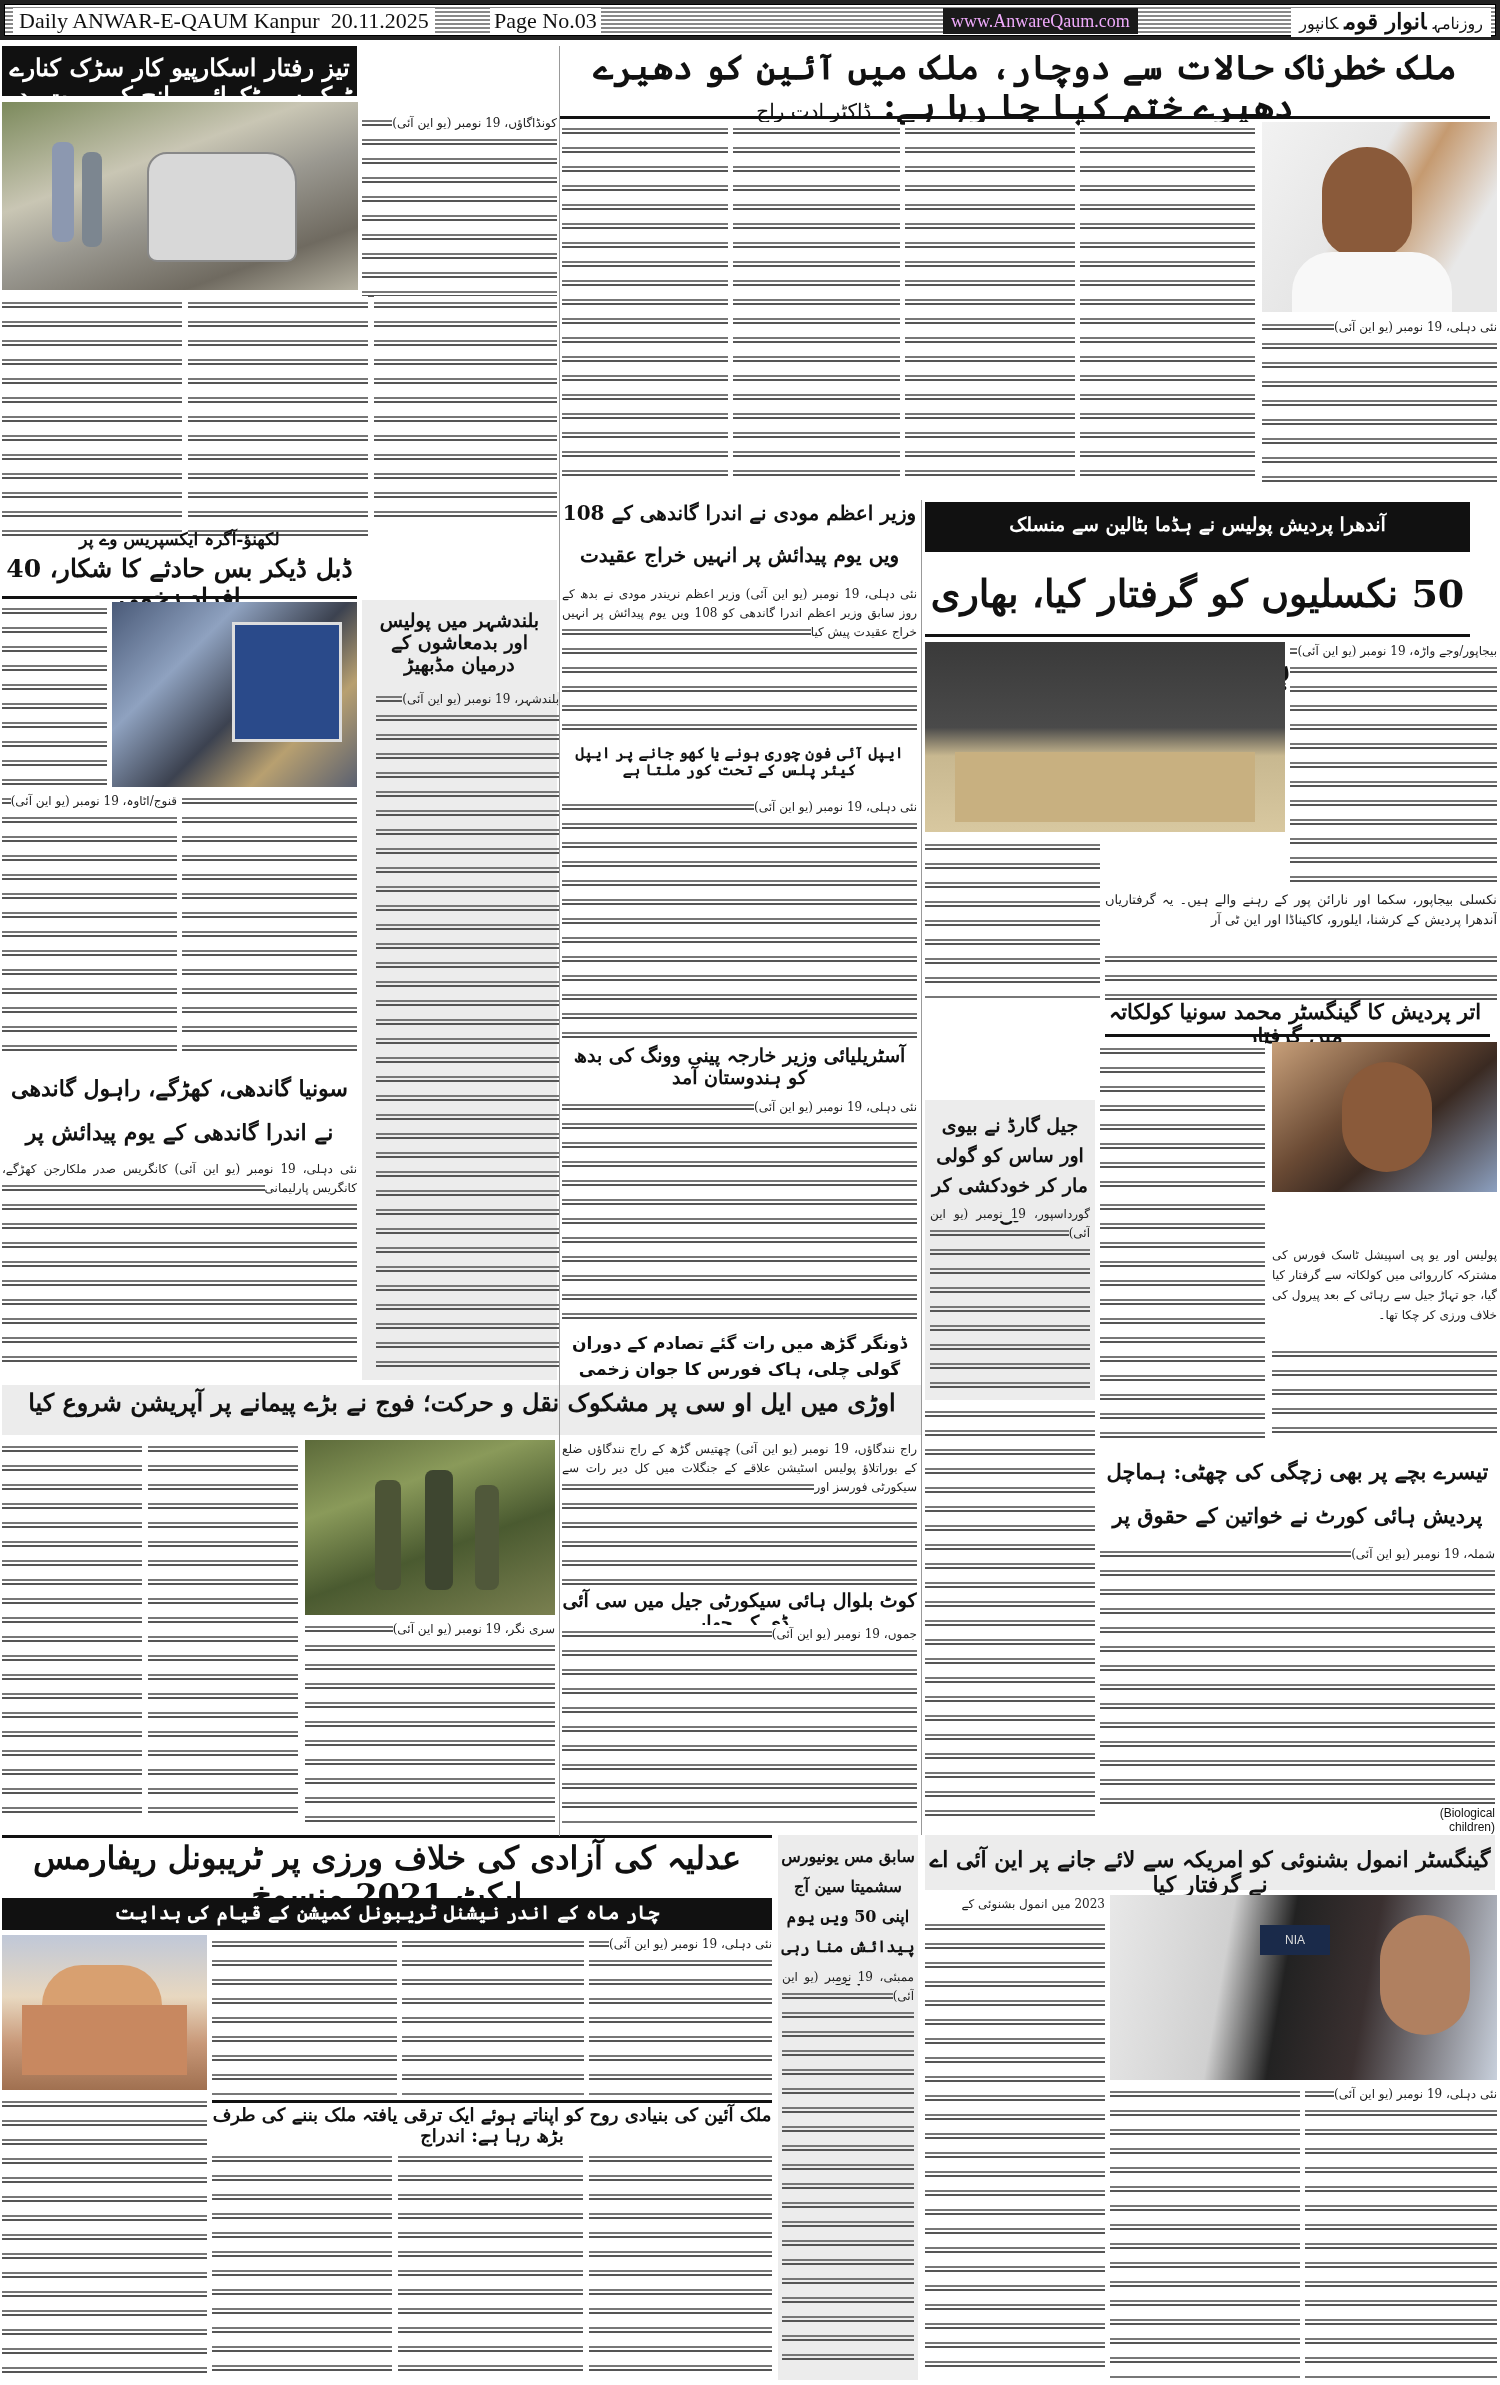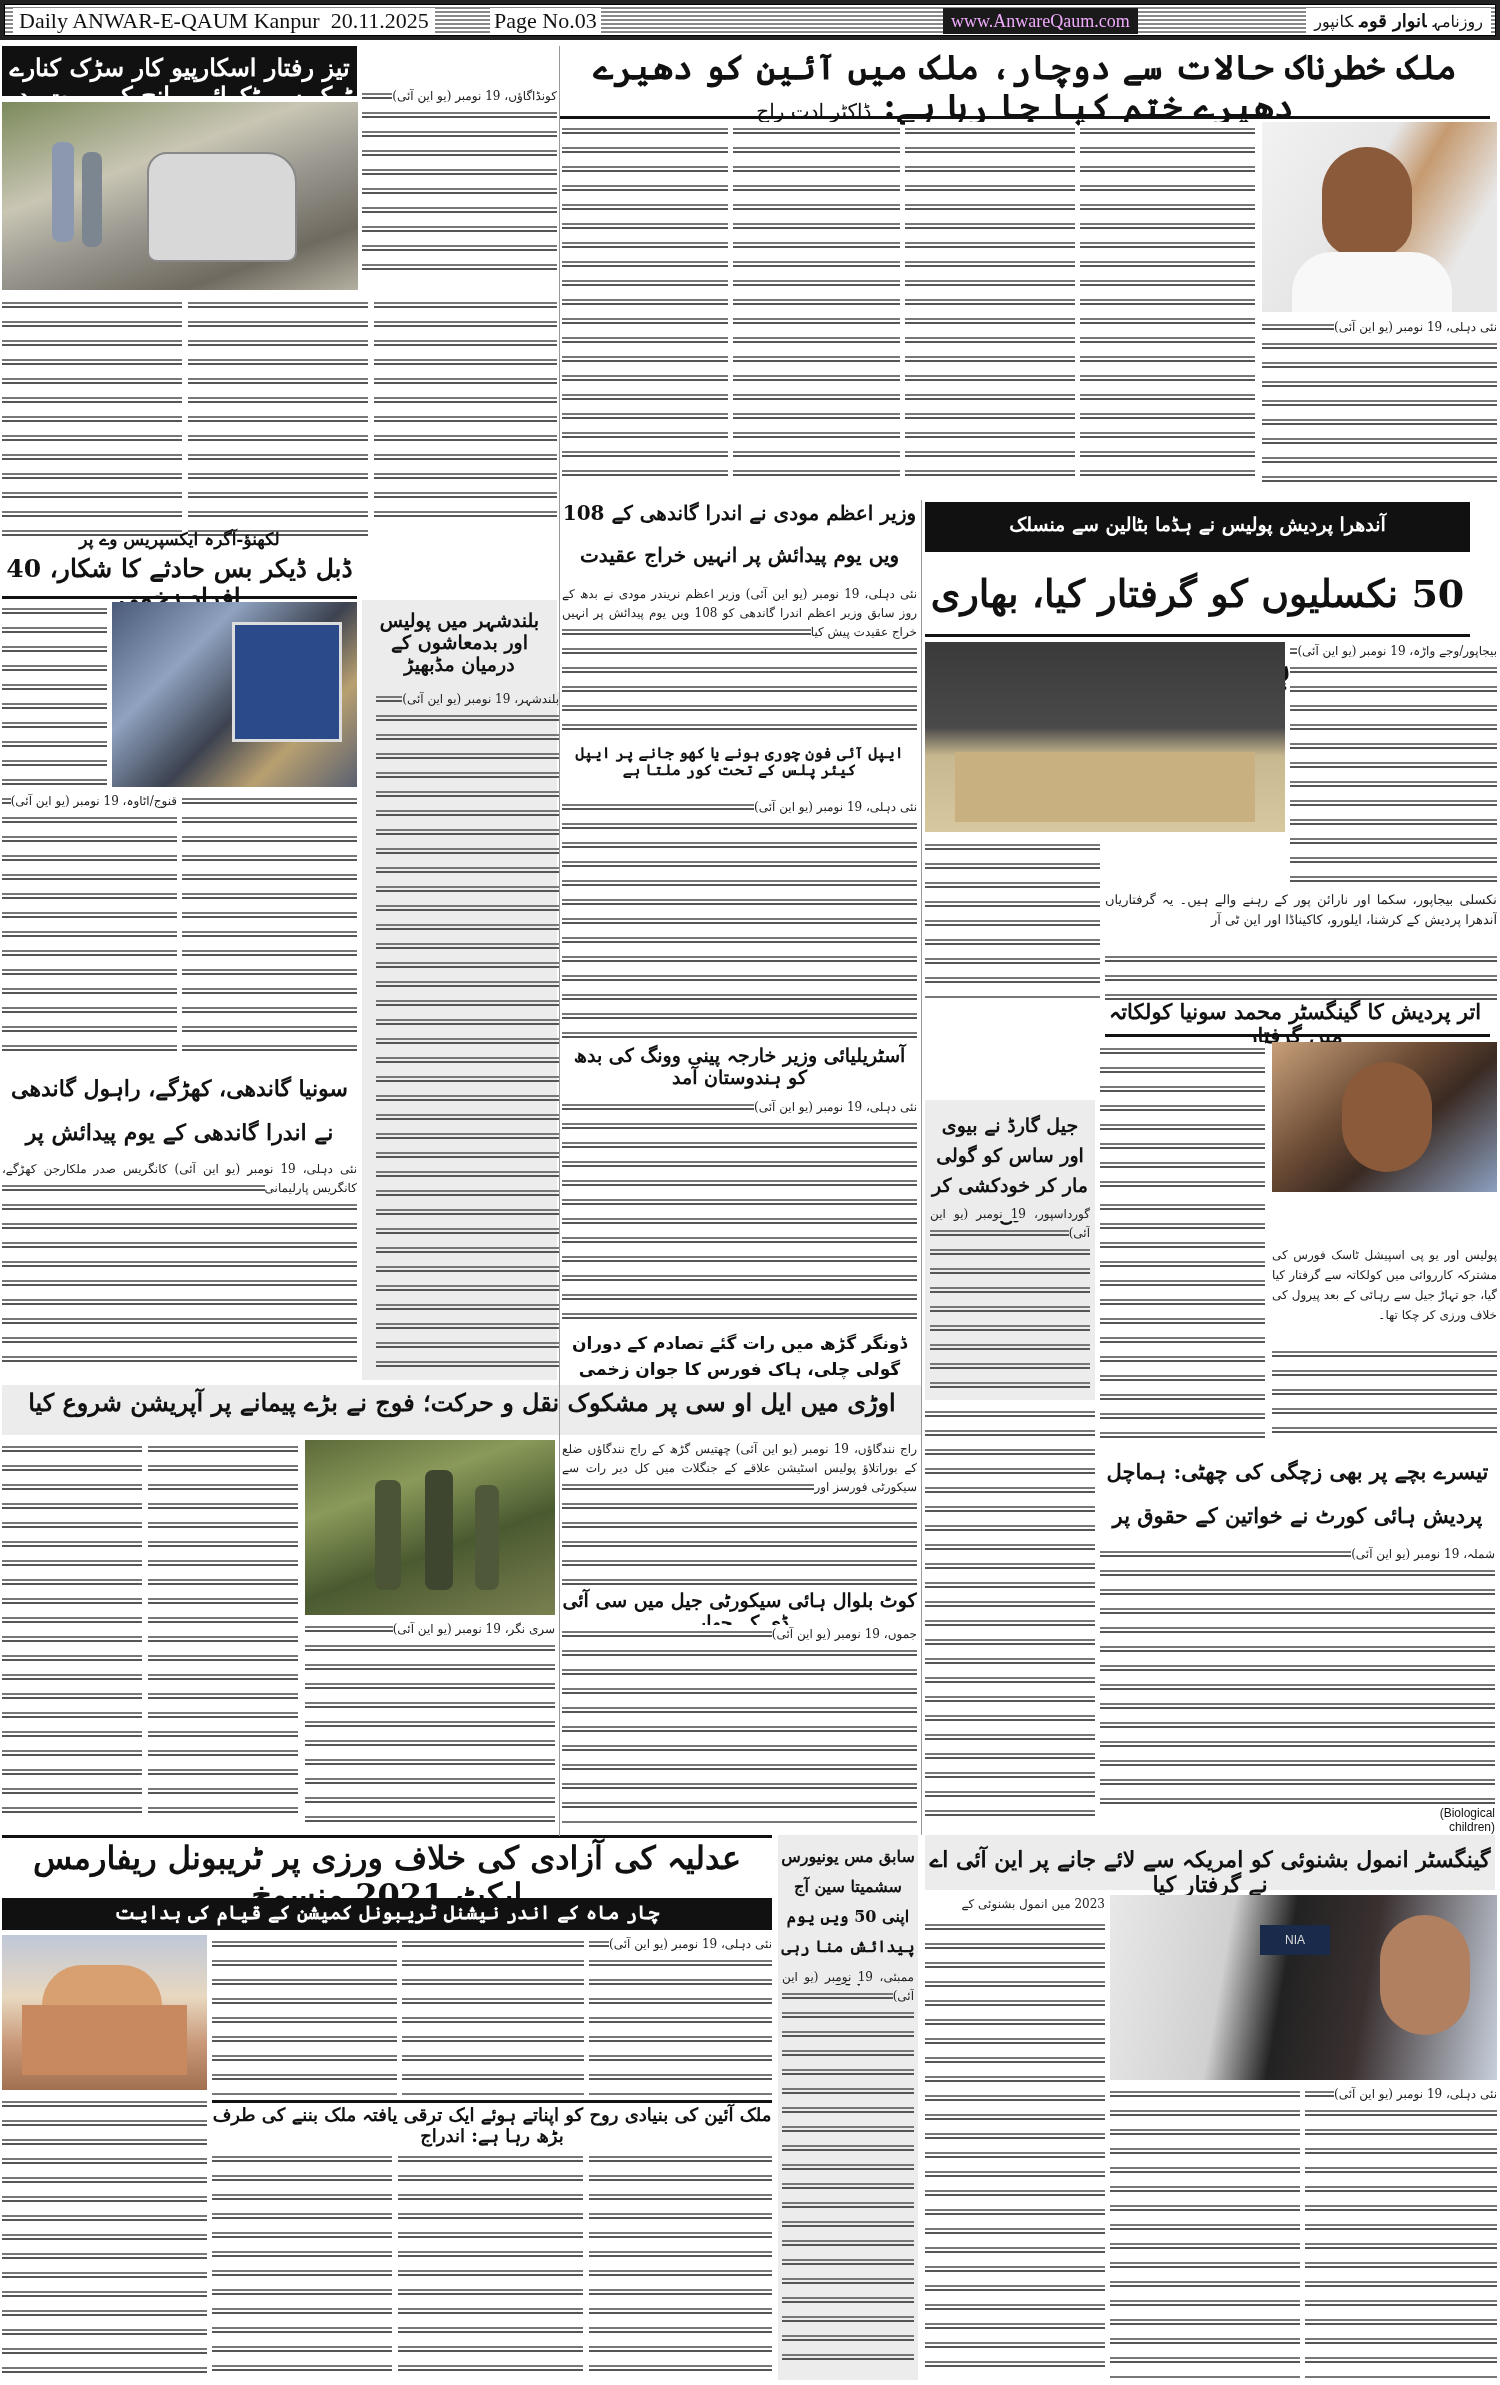--- a/index.html
+++ b/index.html
@@ -3,21 +3,21 @@
 <meta charset="utf-8">
 <style>
   *{box-sizing:border-box;margin:0;padding:0}
   body{width:1500px;height:2385px;background:#fff;font-family:"DejaVu Serif",serif;color:#111;overflow:hidden;position:relative}
   .masthead{position:absolute;left:0;top:0;width:1500px;height:40px;background:#222;padding:4px 4px}
   .mast-inner{width:100%;height:32px;background:repeating-linear-gradient(#fff 0 2px,#888 2px 4px);border:1px solid #000;position:relative}
   .mast-left{position:absolute;left:8px;top:3px;background:#fff;padding:0 6px;font-family:"Liberation Serif",serif;font-size:22px;line-height:26px}
   .mast-page{position:absolute;left:485px;top:3px;background:#fff;padding:0 4px;font-family:"Liberation Serif",serif;font-size:22px;line-height:26px}
   .mast-url{position:absolute;left:938px;top:3px;background:#1a1a1a;color:#f0abfc;padding:0 8px;font-family:"Liberation Serif",serif;font-size:18px;line-height:26px}
   .mast-logo{position:absolute;right:4px;top:3px;background:#fff;padding:0 8px;font-size:16px;line-height:26px;direction:rtl}
-  .mast-logo b{font-size:18px;margin:0 6px;letter-spacing:2px}
+  .mast-logo b{font-size:22px;margin:0 6px;letter-spacing:2px}
   .blk{position:absolute}
   .hl{font-family:"DejaVu Serif",serif;font-weight:bold;direction:rtl;text-align:center;line-height:1.15}
   .hl-dark{background:#111;color:#fff}
   .rule{border-top:3px solid #111}
   .col-text{position:absolute;direction:rtl;text-align:justify;font-size:12px;line-height:19px;color:#222;overflow:hidden}
   .lines{background:repeating-linear-gradient(#fff 0 6px,#777 6px 8px,#fff 8px 10px,#555 10px 12px,#fff 12px 19px)}
   .photo{position:absolute;overflow:hidden}
   .shade{background:#ececec}
   .vrule{position:absolute;width:1px;background:#999}
   .cap-en{font-family:"Liberation Sans",sans-serif;font-size:12px}
@@ -33,21 +33,21 @@
     <span class="mast-logo"><span>روزنامہ</span><b>انوار قوم</b><span>کانپور</span></span>
   </div>
 </div>
 
 <div class="blk hl hl-dark" style="left:2px;top:46px;width:355px;height:50px;font-size:24px;padding-top:8px">تیز رفتار اسکارپیو کار سڑک کنارے ٹرک سے ٹکرائی، پانچ کی موت، دو زخمی</div>
 <div class="photo" style="left:2px;top:102px;width:356px;height:188px;background:linear-gradient(160deg,#7c8a5c 0%,#c9c6b4 35%,#9a9890 55%,#6f6a60 80%,#b4b0a0 100%)">
   <div style="position:absolute;left:145px;top:50px;width:150px;height:110px;background:#d8d8d8;border-radius:20px 30px 10px 10px;border:2px solid #888"></div>
   <div style="position:absolute;left:50px;top:40px;width:22px;height:100px;background:#8c98b0;border-radius:8px"></div>
   <div style="position:absolute;left:80px;top:50px;width:20px;height:95px;background:#7c8690;border-radius:8px"></div>
 </div>
-<div class="col-text lines" style="left:362px;top:87px;width:195px;height:188px"><span style="background:#fff">کونڈاگاؤں، 19 نومبر (یو این آئی)</span></div>
+<div class="col-text lines" style="left:362px;top:114px;width:195px;height:188px"><span style="background:#fff">کونڈاگاؤں، 19 نومبر (یو این آئی)</span></div>
 <div class="col-text lines" style="left:2px;top:296px;width:180px;height:250px"></div>
 <div class="col-text lines" style="left:188px;top:296px;width:180px;height:250px"></div>
 <div class="col-text lines" style="left:374px;top:296px;width:183px;height:230px"></div>
 
 <div class="blk hl" style="left:2px;top:530px;width:355px;height:24px;font-size:17px">لکھنؤ-آگرہ ایکسپریس وے پر</div>
 <div class="blk hl" style="left:2px;top:555px;width:355px;height:40px;font-size:25px">ڈبل ڈیکر بس حادثے کا شکار، 40 افراد زخمی</div>
 <div class="blk rule" style="left:2px;top:596px;width:355px"></div>
 <div class="col-text lines" style="left:2px;top:602px;width:105px;height:185px"></div>
 <div class="photo" style="left:112px;top:602px;width:245px;height:185px;background:linear-gradient(135deg,#4a5a78 0%,#8fa2c0 30%,#3c4250 55%,#b8a070 75%,#5a6070 100%)">
   <div style="position:absolute;left:120px;top:20px;width:110px;height:120px;background:#2a4a8a;border:3px solid #ddd"></div>

